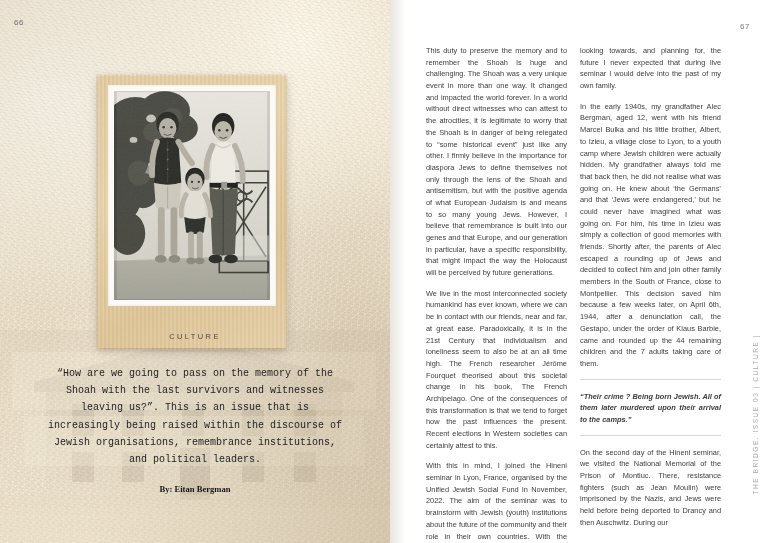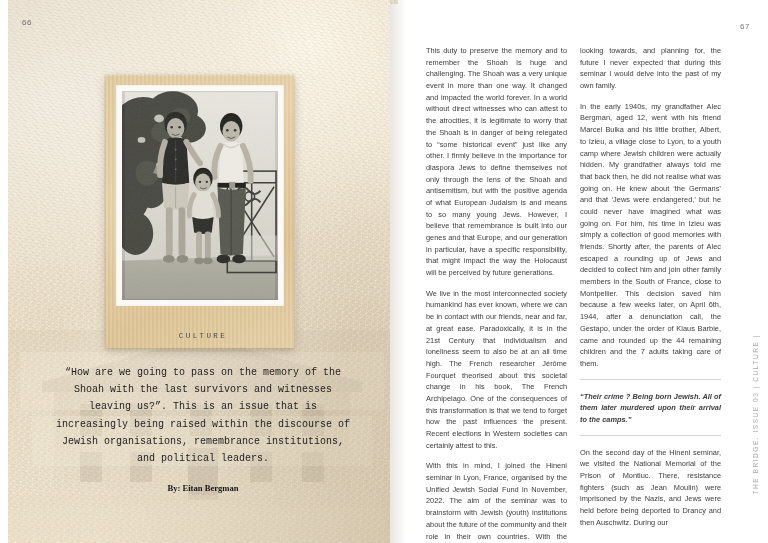--- a/index.html
+++ b/index.html
@@ -5,21 +5,21 @@
   html,body{margin:0;padding:0;}
   body{
     width:768px;height:543px;overflow:hidden;
     font-family:"Liberation Sans",sans-serif;
     background:#ffffff;
   }
   .spread{position:relative;width:768px;height:543px;overflow:hidden;}
 
   
   .page-left{
-    position:absolute;left:8px;top:0;width:390px;height:543px;
+    position:absolute;left:0;top:0;width:390px;height:543px;
     background:#ece1cb;
     background-image:
       radial-gradient(circle at 12% 18%, rgba(255,252,243,.95) 0%, rgba(255,252,243,0) 38%),
       radial-gradient(circle at 78% 8%,  rgba(255,250,238,.85) 0%, rgba(255,250,238,0) 34%),
       radial-gradient(circle at 88% 62%, rgba(216,198,170,.55) 0%, rgba(216,198,170,0) 40%),
       radial-gradient(circle at 30% 88%, rgba(233,221,199,.8) 0%, rgba(233,221,199,0) 45%),
       linear-gradient(135deg,#f3ead8 0%,#e8dcc4 40%,#efe6d2 70%,#e3d6bd 100%);
     overflow:hidden;
   }
   
@@ -75,21 +75,21 @@
     overflow:hidden;background:#8e8e86;
   }
   .photo-img svg{display:block;width:100%;height:100%;}
 
   
   .title-block{
     position:absolute;left:0;top:332px;width:390px;z-index:20;text-align:center;
   }
   .kicker{
     font-size:7.5px;letter-spacing:2.4px;color:#4a4a4c;
-    font-family:Liberation Mono, monospace;margin-bottom:24px;
+    font-family:Liberation Sans, sans-serif;margin-bottom:24px;
   }
   .headline{
     font-family:"Liberation Serif",serif;font-size:26.5px;color:#17171a;
     letter-spacing:-.3px;line-height:1.06;margin:0 0 18px 0;
     text-shadow:0 1px 0 rgba(255,255,255,.35);
   }
   .standfirst{
     font-family:Liberation Mono, monospace;font-size:10px;line-height:1.72;
     color:#1e1e21;margin:16px auto;width:300px;
   }
@@ -336,21 +336,21 @@
 
     <div class="cols">
 
       <div class="col">
         <p>This duty to preserve the memory and to remember the Shoah is huge and challenging. The Shoah was a very unique event in more than one way. It changed and impacted the world forever. In a world without direct witnesses who can attest to the atrocities, it is legitimate to worry that the Shoah is in danger of being relegated to “some historical event” just like any other. I firmly believe in the importance for diaspora Jews to define themselves not only through the lens of the Shoah and antisemitism, but with the positive agenda of what European Judaism is and means to so many young Jews. However, I believe that remembrance is built into our genes and that Europe, and our generation in particular, have a specific responsibility, that might impact the way the Holocaust will be perceived by future generations.</p>
         <p>We live in the most interconnected society humankind has ever known, where we can be in contact with our friends, near and far, at great ease. Paradoxically, it is in the 21st Century that individualism and loneliness seem to also be at an all time high. The French researcher Jérôme Fourquet theorised about this societal change in his book, The French Archipelago. One of the consequences of this transformation is that we tend to forget how the past influences the present. Recent elections in Western societies can certainly attest to this.</p>
         <p>With this in mind, I joined the Hineni seminar in Lyon, France, organised by the Unified Jewish Social Fund in November, 2022. The aim of the seminar was to brainstorm with Jewish (youth) institutions about the future of the community and their role in their own countries. With the intention of</p>
       </div>
 
       <div class="col">
-        <p>looking towards, and planning for, the future I never expected that during this seminar I would delve into the past of my own family.</p>
+        <p>looking towards, and planning for, the future I never expected that during live seminar I would delve into the past of my own family.</p>
         <p>In the early 1940s, my grandfather Alec Bergman, aged 12, went with his friend Marcel Bulka and his little brother, Albert, to Izieu, a village close to Lyon, to a youth camp where Jewish children were actually hidden. My grandfather always told me that back then, he did not realise what was going on. He knew about ‘the Germans’ and that ‘Jews were endangered,’ but he could never have imagined what was going on. For him, his time in Izieu was simply a collection of good memories with friends. Shortly after, the parents of Alec escaped a rounding up of Jews and decided to collect him and join other family members in the South of France, close to Montpellier. This decision saved him because a few weeks later, on April 6th, 1944, after a denunciation call, the Gestapo, under the order of Klaus Barbie, came and rounded up the 44 remaining children and the 7 adults taking care of them.</p>
         <div class="rule"></div>
         <p class="pullquote">“Their crime ? Being born Jewish. All of them later murdered upon their arrival to the camps.”</p>
         <div class="rule"></div>
         <p>On the second day of the Hineni seminar, we visited the National Memorial of the Prison of Montluc. There, resistance fighters (such as Jean Moulin) were imprisoned by the Nazis, and Jews were held before being deported to Drancy and then Auschwitz. During our</p>
       </div>
 
     </div>
 
     <div class="spine-label">THE BRIDGE. ISSUE 03  |  CULTURE  |</div>

